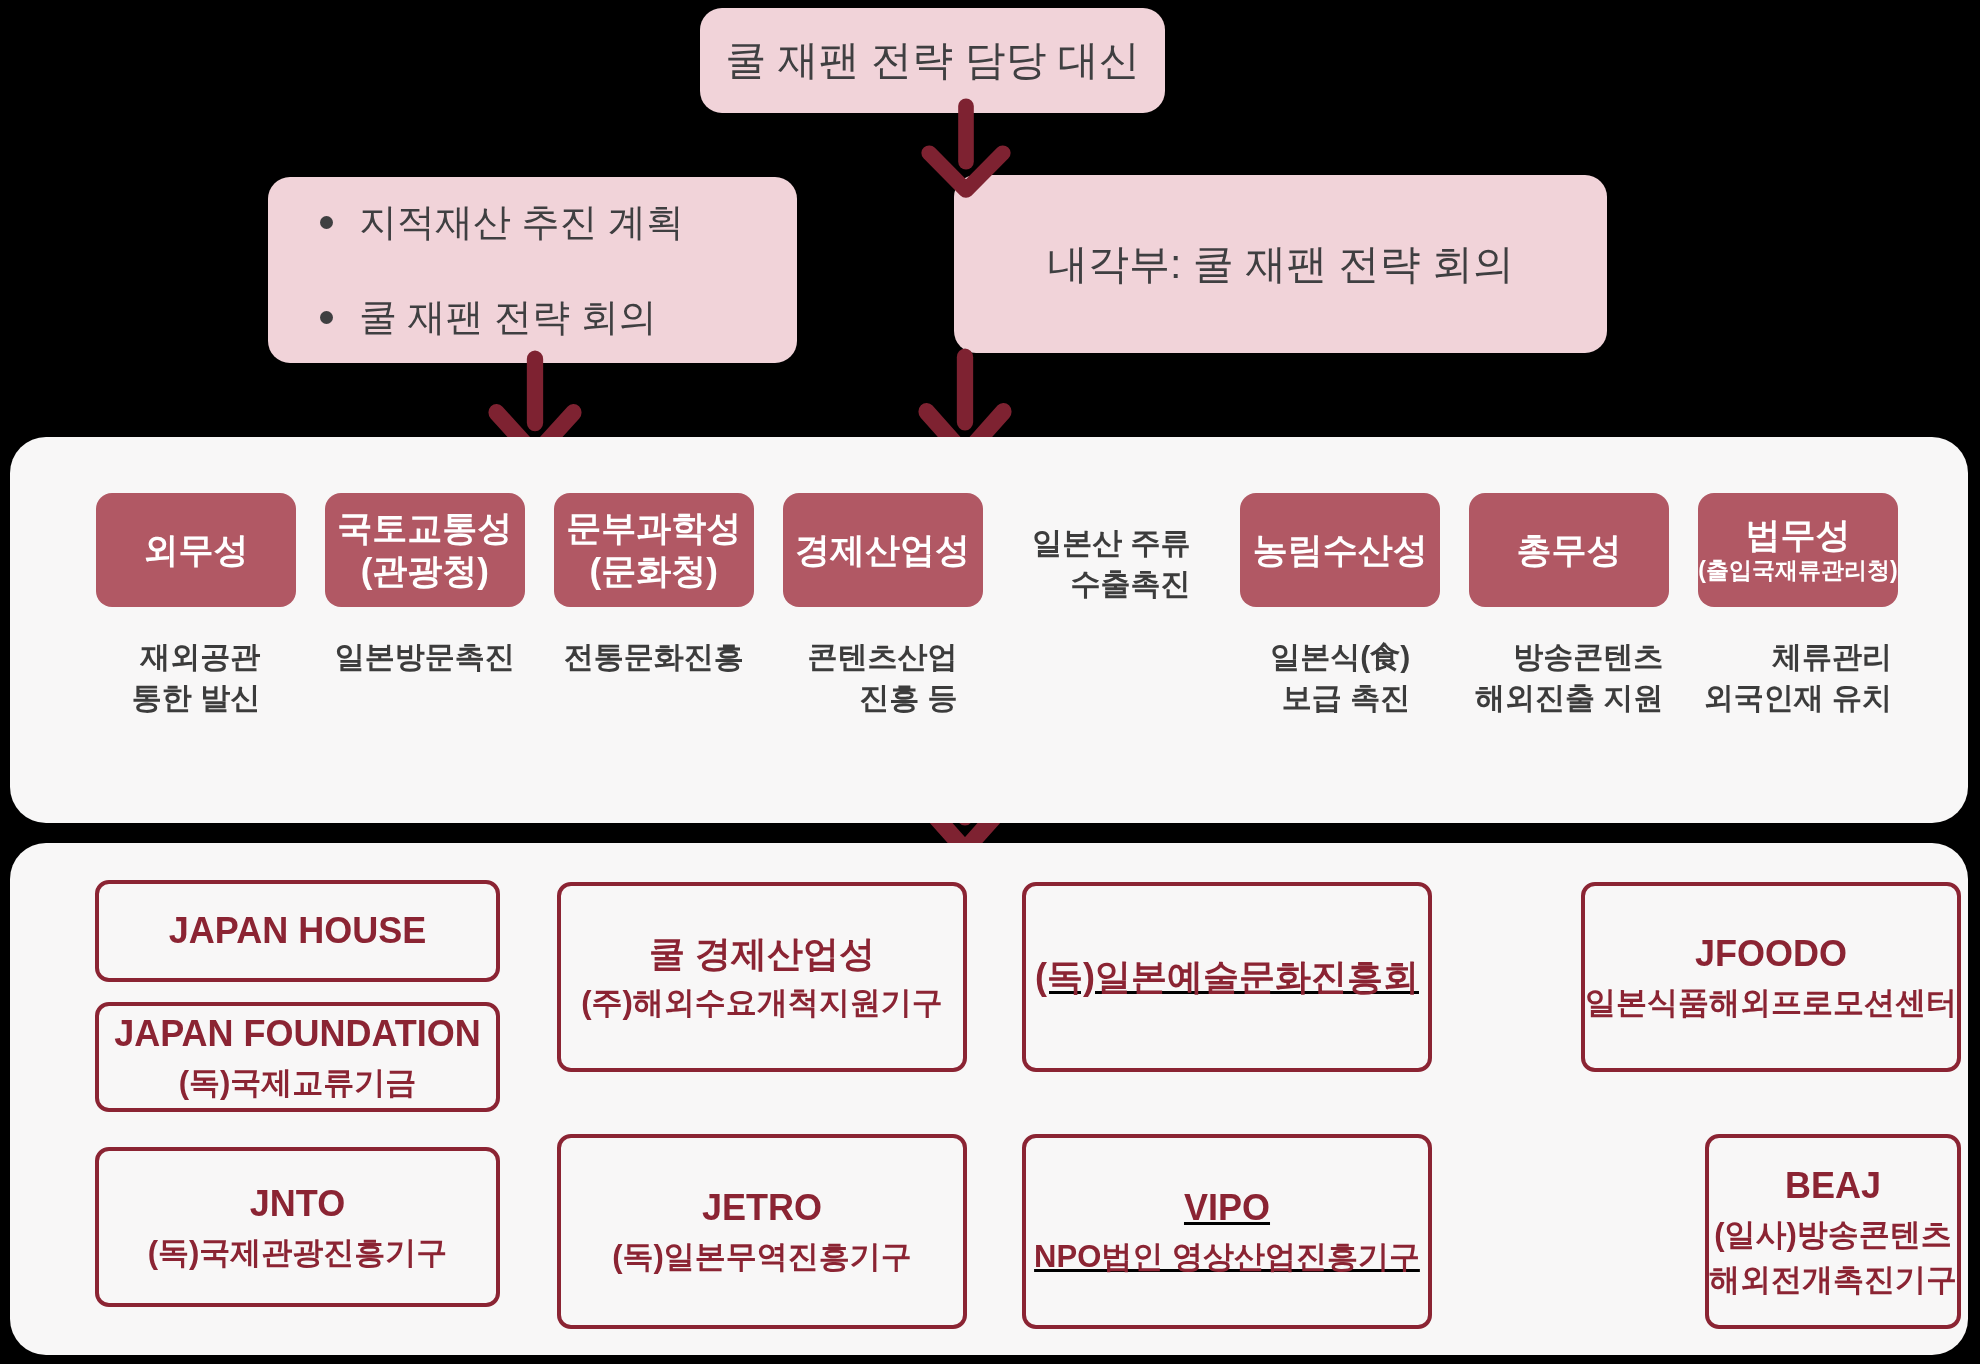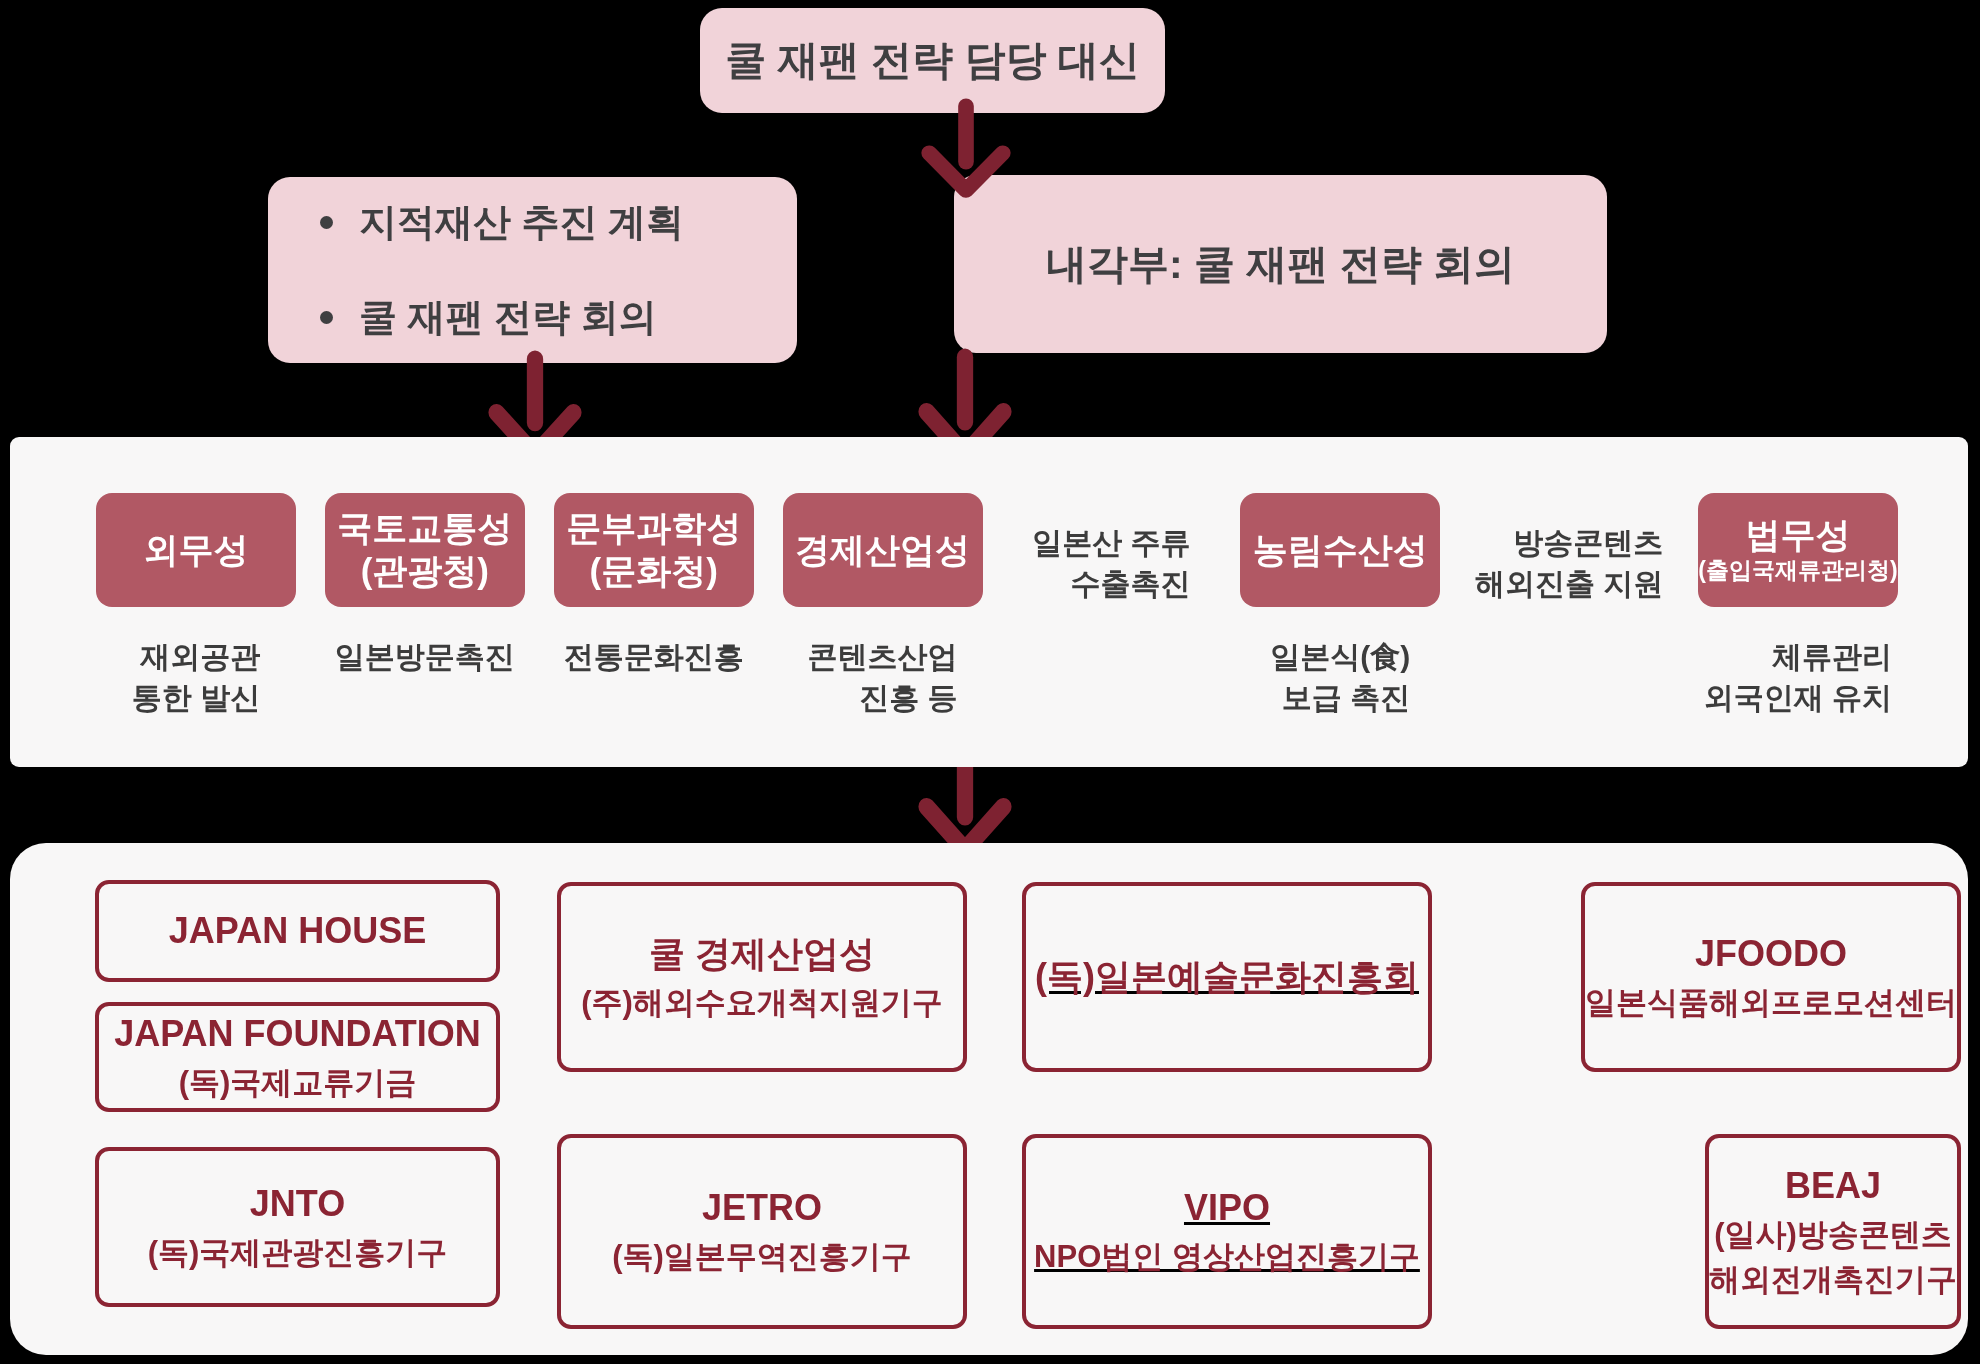--- a/index.html
+++ b/index.html
@@ -7,39 +7,39 @@
     --ministry_fill:#b15864; --ministry_text:#ffffff; --panel:#f8f7f7;
     --caption_text:#3c3c3c; --maroon:#8b2433;
   }
   *{margin:0;padding:0;box-sizing:border-box;}
   html,body{background:var(--background);}
   body{font-family:"Liberation Sans","DejaVu Sans",sans-serif;}
   .stage{position:relative;width:1980px;height:1364px;background:var(--background);overflow:hidden;}
 
   
   .pink-box{position:absolute;background:var(--pink);border-radius:22px;color:var(--pink_text);
-    display:flex;align-items:center;justify-content:center;font-weight:700;}
+    display:flex;align-items:center;justify-content:center;font-weight:400;}
   .top-box{left:700px;top:8px;width:465px;height:105px;font-size:41px;}
   .left-box{left:268px;top:177px;width:529px;height:186px;flex-direction:column;align-items:flex-start;
     justify-content:center;gap:44px;padding-left:52px;font-size:38px;}
   .right-box{left:954px;top:175px;width:653px;height:178px;font-size:41px;}
   .bullet-line{display:flex;align-items:center;gap:26px;}
   .bullet-dot{width:13px;height:13px;border-radius:50%;background:var(--pink_text);flex:0 0 auto;}
 
   
   .arrow{position:absolute;}
   .arrow svg{display:block;width:100%;height:100%;}
   .arrow-1{left:920px;top:98px;width:92px;height:102px;}
   .arrow-2{left:487px;top:350px;width:96px;height:116px;}
   .arrow-3{left:917px;top:348px;width:96px;height:118px;}
   .arrow-4{left:917px;top:743px;width:96px;height:118px;}
 
   
   .panel{position:absolute;left:10px;width:1958px;background:var(--panel);border-radius:36px;}
-  .panel-ministries{top:437px;height:330px;border-radius:9px;}
+  .panel-ministries{top:437px;height:386px;}
   .panel-agencies{top:843px;height:512px;}
 
   
   .ministry-row{position:absolute;left:86px;top:56px;width:1802px;display:flex;justify-content:space-between;}
   .ministry{width:200px;display:flex;flex-direction:column;align-items:center;}
   .mbox{width:200px;height:114px;background:var(--ministry_fill);border-radius:16px;color:var(--ministry_text);
     display:flex;flex-direction:column;align-items:center;justify-content:center;
     font-size:35px;font-weight:700;line-height:1.22;text-align:center;}
   .mbox .small{font-size:23px;line-height:1.3;}
   .mcap{margin-top:30px;text-align:right;color:var(--caption_text);font-size:30px;font-weight:700;line-height:1.35;}
@@ -157,20 +157,23 @@
         <div class="ministry">
           <div class="mbox">
             <div class="">농림수산성</div>
           </div>
           <div class="mcap">
             <div class="">일본식(食)</div>
             <div class="">보급 촉진</div>
           </div>
         </div>
         <div class="ministry">
+          <div class="mbox">
+            <div class="">총무성</div>
+          </div>
           <div class="mcap">
             <div class="">방송콘텐츠</div>
             <div class="">해외진출 지원</div>
           </div>
         </div>
         <div class="ministry">
           <div class="mbox">
             <div class="">법무성</div>
             <div class="small">(출입국재류관리청)</div>
           </div>

